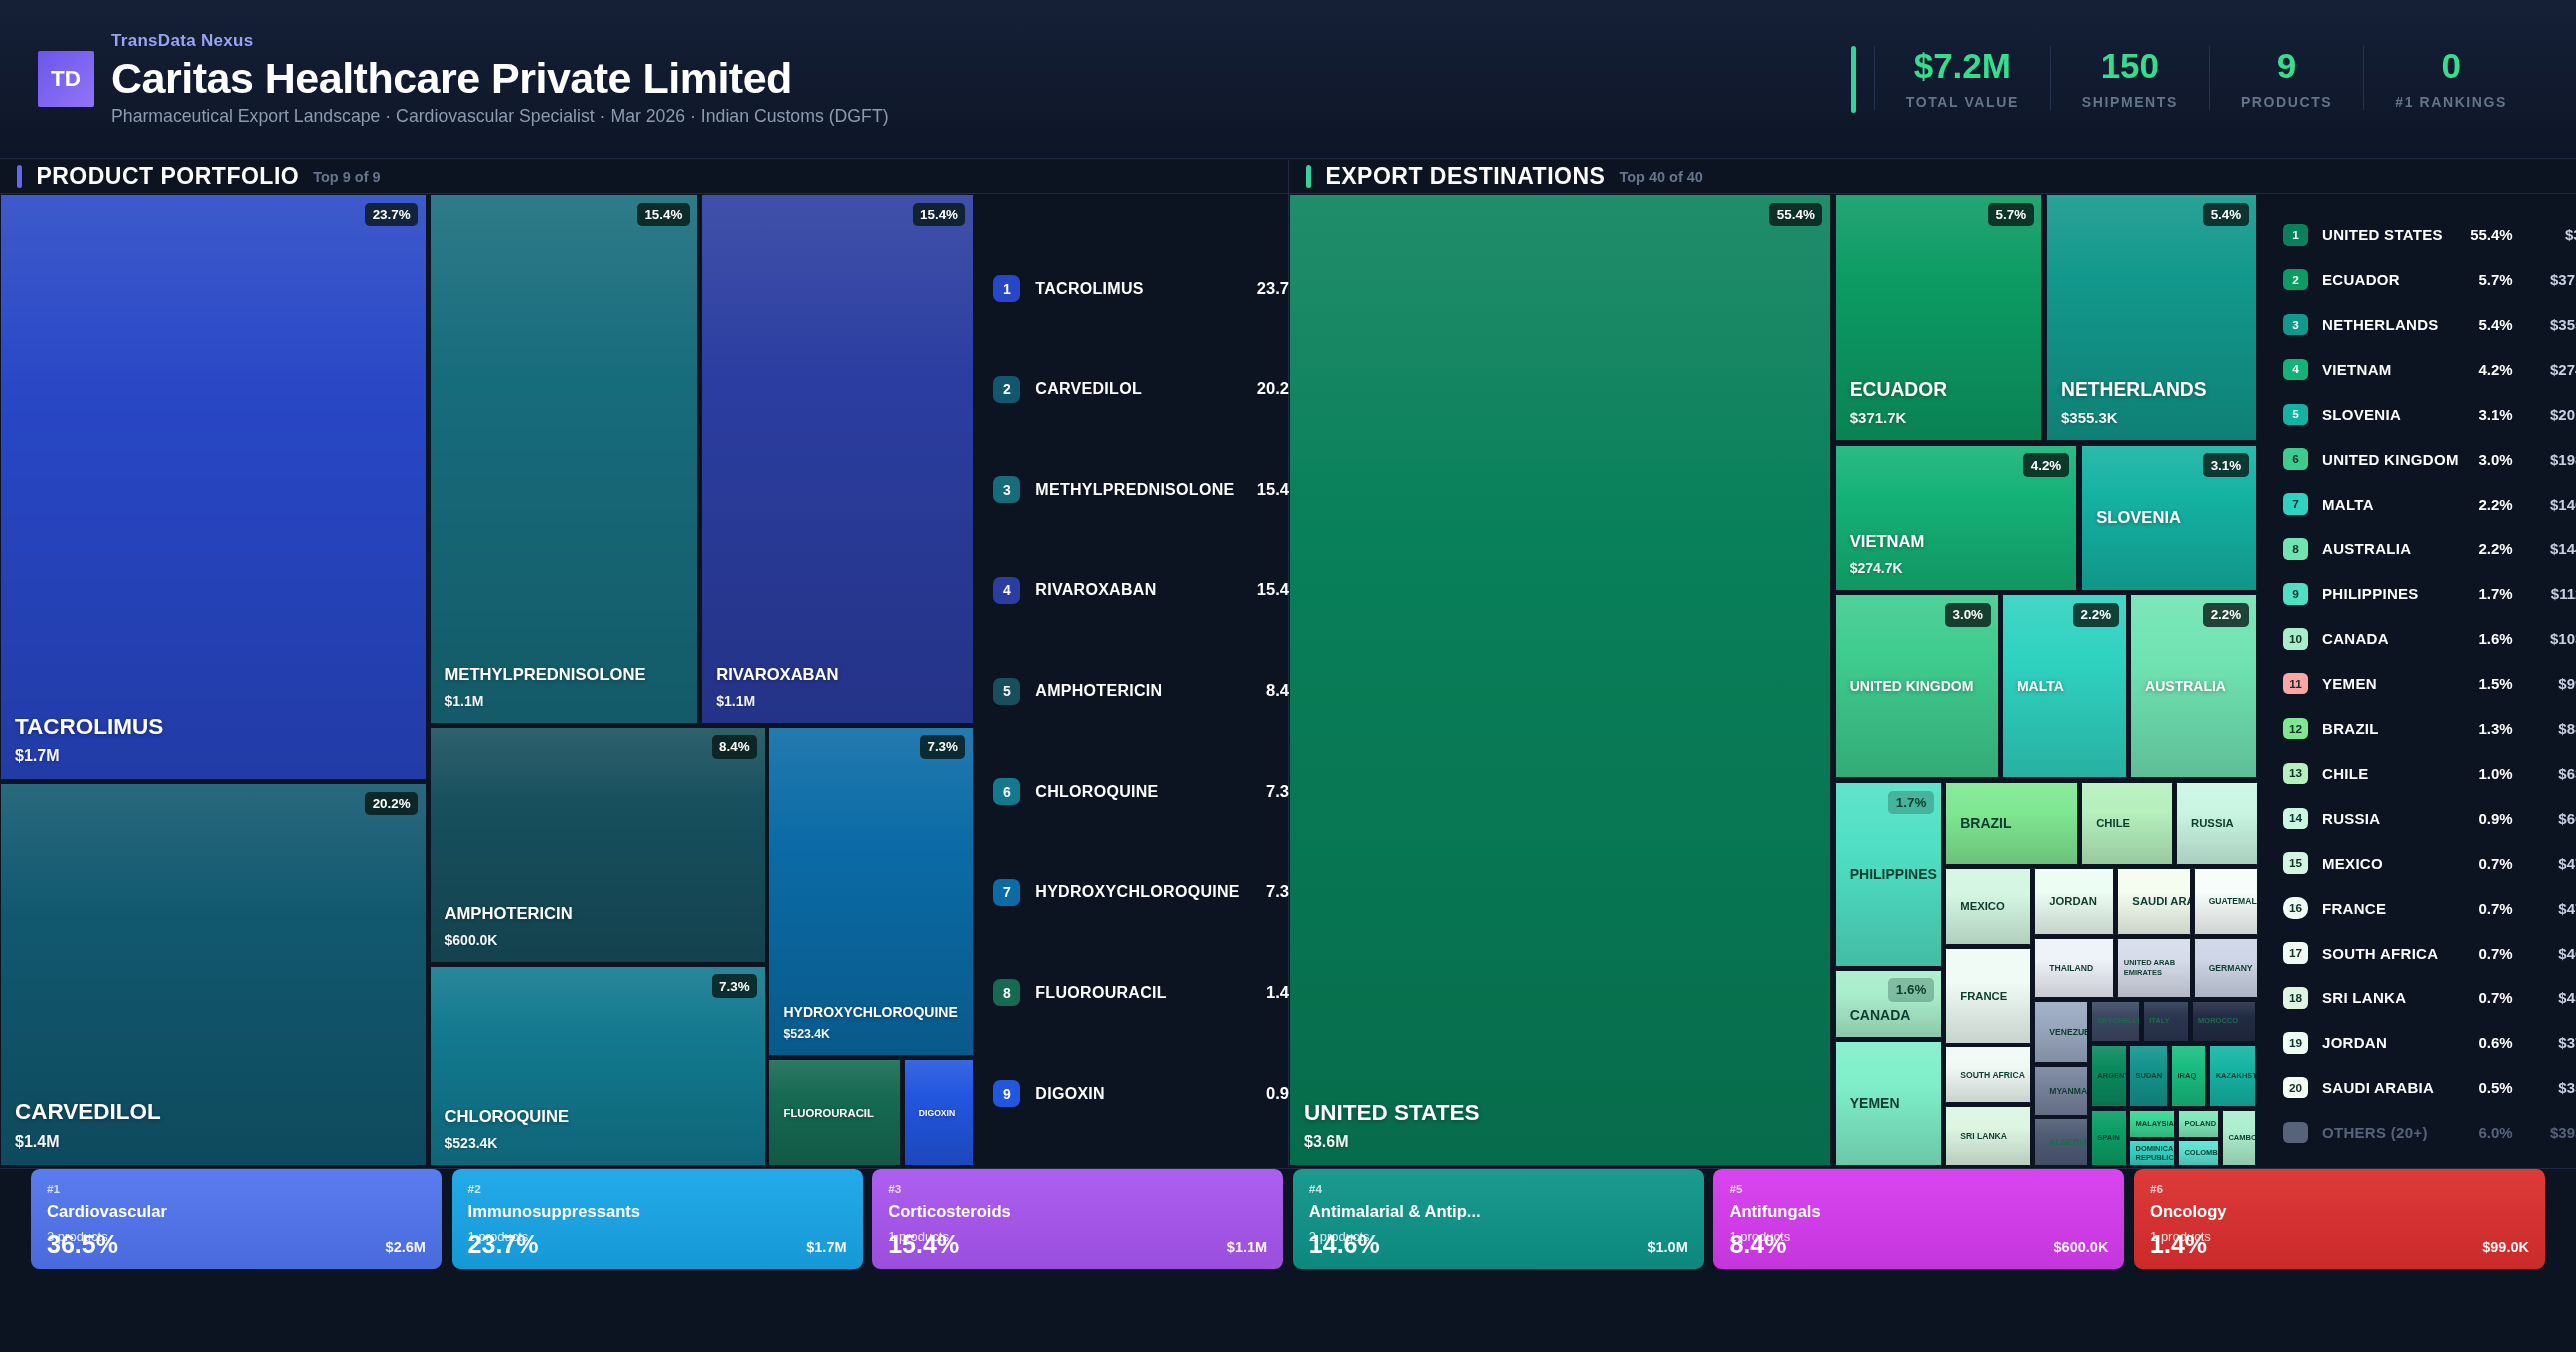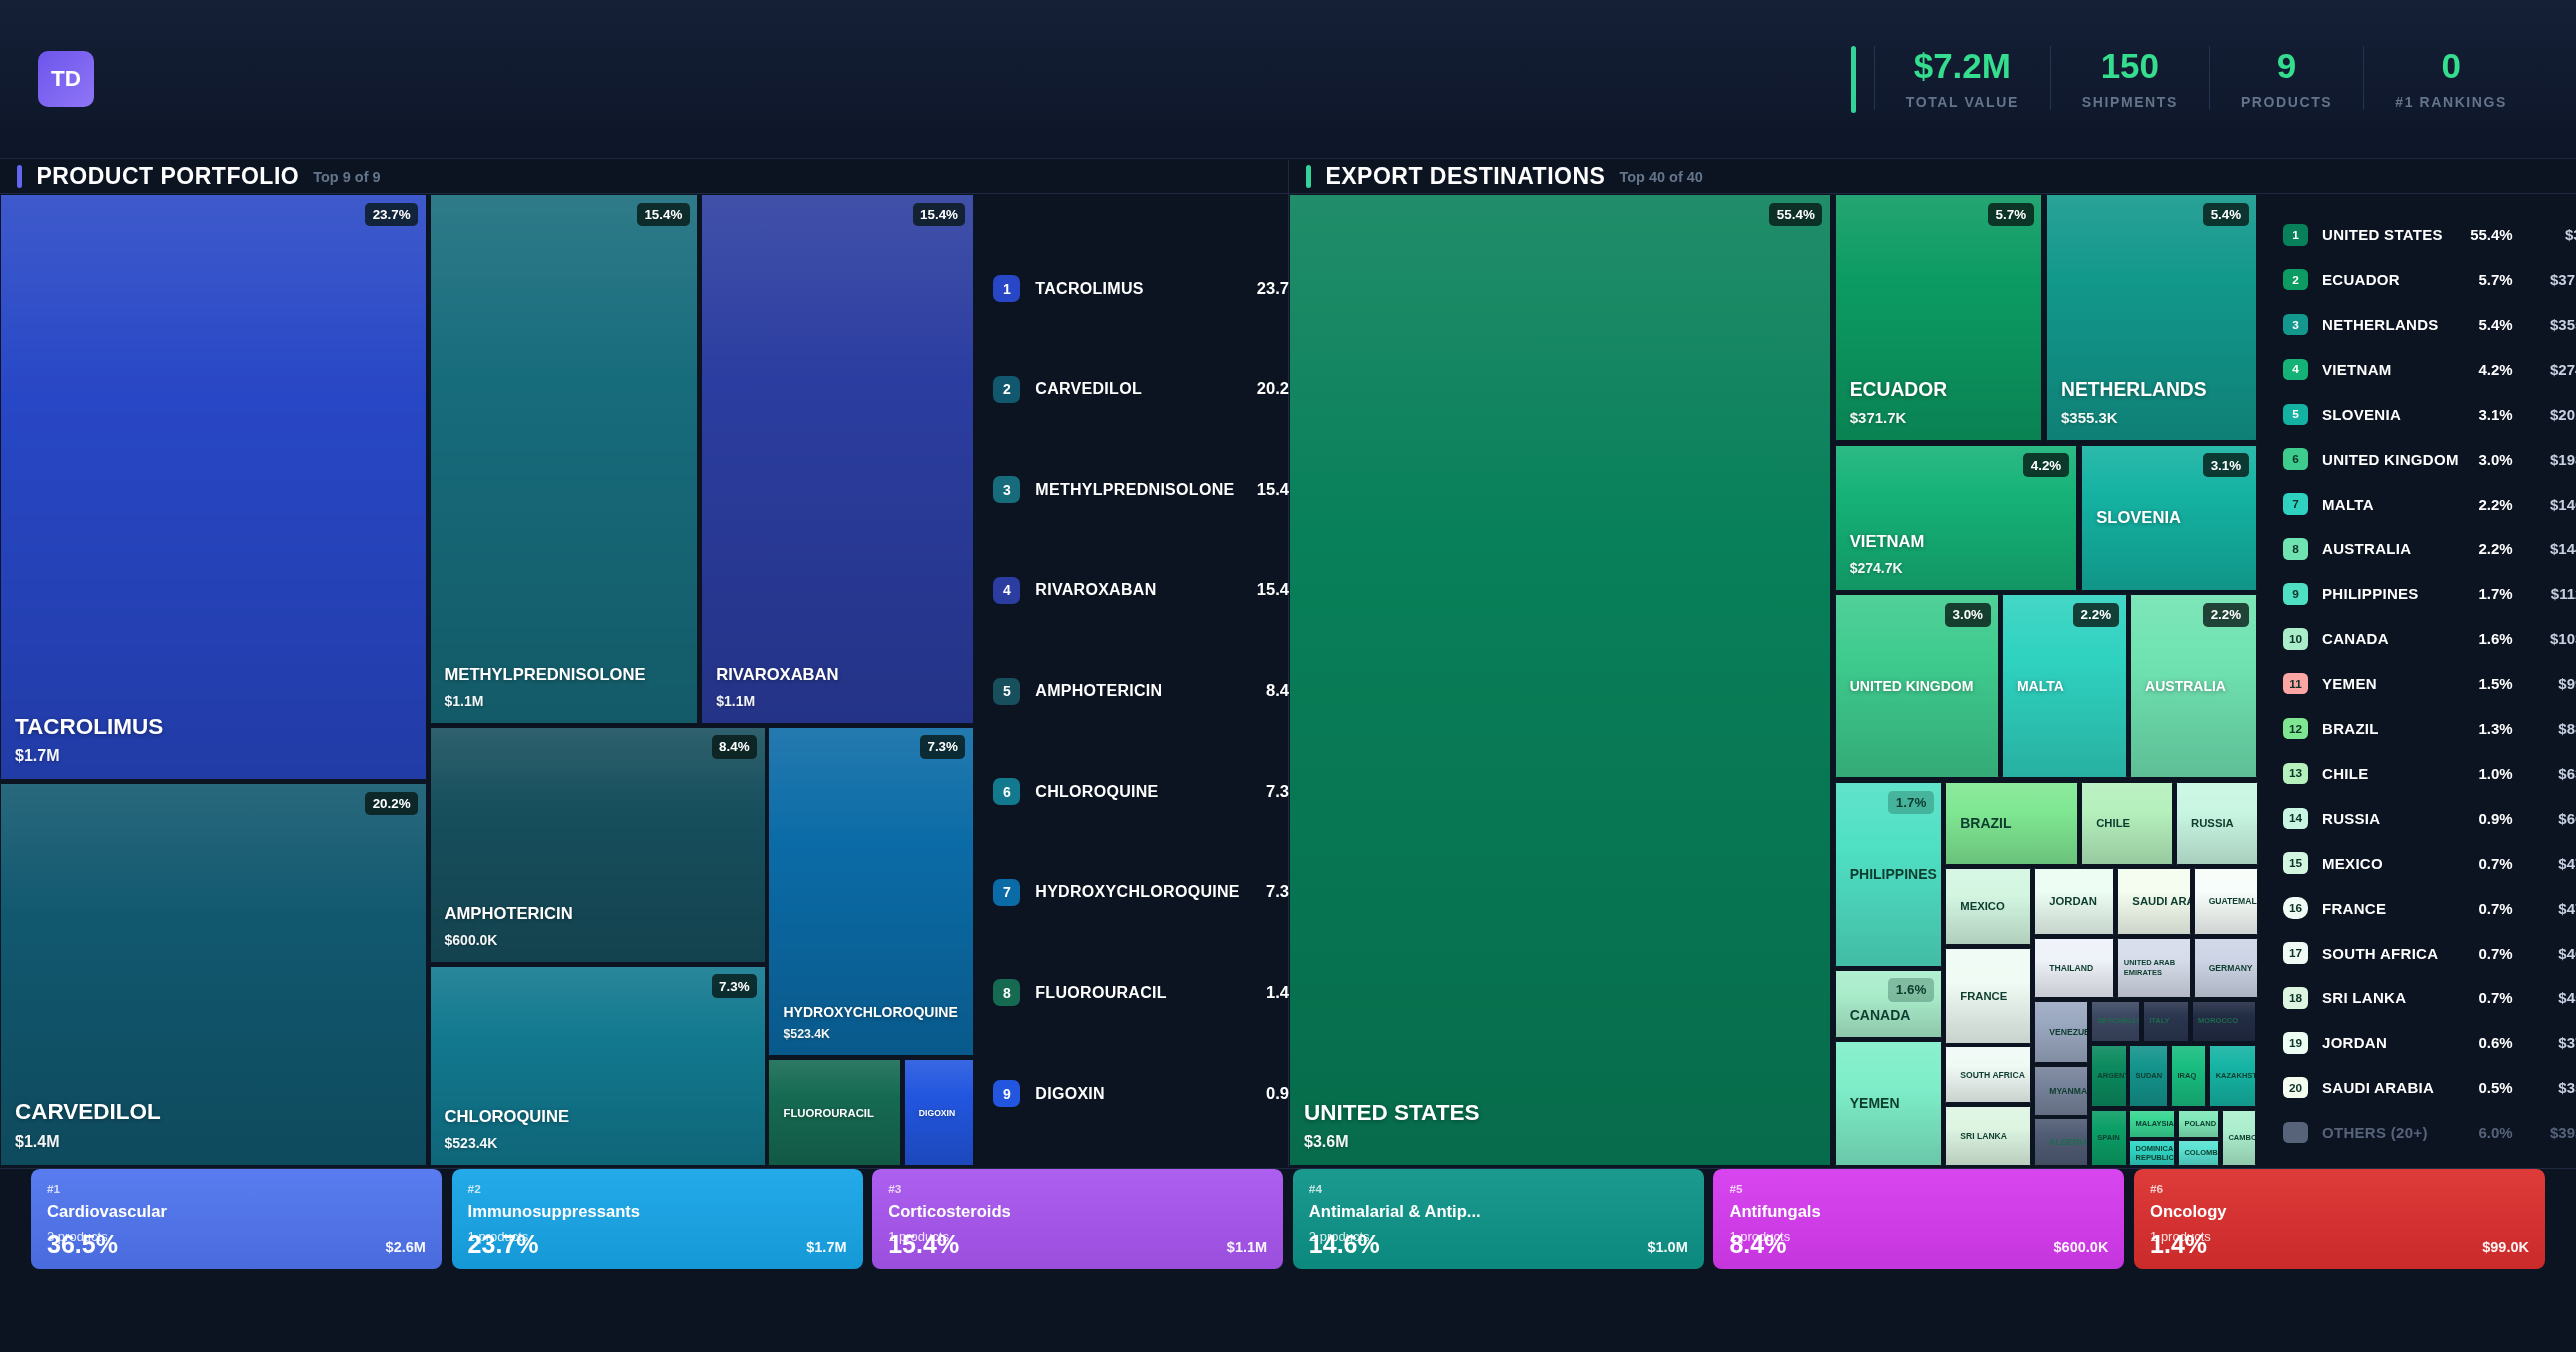--- a/index.html
+++ b/index.html
@@ -3,22 +3,22 @@
 <meta charset="utf-8">
 <style>
   html,body{margin:0;padding:0;background:#0b1220;}
   body{width:2576px;height:1352px;overflow:hidden;font-family:"Liberation Sans",sans-serif;color:#fff;}
   .app{position:relative;width:2576px;height:1352px;background:#0c1422;}
 
   
   .hdr{position:absolute;top:0;left:0;right:0;height:159px;display:flex;align-items:center;
        padding:0 38px;box-sizing:border-box;background:linear-gradient(180deg,#151f36,#0d1628);
        border-bottom:1.1px solid #1d2a42;}
-  .logo{width:56px;height:56px;border-radius:10px;background:linear-gradient(135deg,#6d55ec,#8f76f6);
-        display:flex;align-items:center;justify-content:center;font-size:22.5px;font-weight:800;margin-right:11px;flex:none;}
+  .logo{width:56px;height:56px;border-radius:2px;background:linear-gradient(135deg,#6d55ec,#8f76f6);
+        display:flex;align-items:center;justify-content:center;font-size:22.5px;font-weight:800;margin-right:17px;flex:none;}
   .tcol{display:flex;flex-direction:column;gap:5.4px;}
   .brand{font-size:17px;font-weight:700;color:#98a4f2;letter-spacing:0.3px;}
   .title{font-size:43px;font-weight:800;letter-spacing:-0.5px;line-height:1.05;}
   .subtitle{font-size:17.7px;color:#8d9ab0;}
   .stats{margin-left:auto;display:flex;align-items:flex-start;padding-left:28px;}
   .acc-bar{width:4.8px;height:67px;border-radius:2.7px;background:#34d399;margin-right:18px;}
   .stat{padding:0 31px;border-left:1.1px solid #253252;text-align:center;}
   .stat .v{font-size:35px;font-weight:800;color:#35dd8e;}
   .stat .l{font-size:14px;font-weight:700;color:#64748b;letter-spacing:1.6px;margin-top:8.6px;}
 
@@ -94,20 +94,25 @@
        display:flex;align-items:center;justify-content:space-between;padding:0 31px;box-sizing:border-box;
        font-size:13px;color:#64748b;}
 </style>
 </head>
 <body>
 
 <div class="app">
 
   <div class="hdr">
     <div class="logo">TD</div>
+    <div class="tcol">
+      <div class="brand">TransData Nexus</div>
+      <div class="title">Caritas Healthcare Private Limited</div>
+      <div class="subtitle">Pharmaceutical Export Landscape · Cardiovascular Specialist · Mar 2026 · Indian Customs (DGFT)</div>
+    </div>
     <div class="stats">
       <div class="acc-bar"></div>
       <div id="stats" style="display:flex;align-items:center;">
           <div class="stat">
             <div class="v">$7.2M</div>
             <div class="l">TOTAL VALUE</div>
           </div>
           <div class="stat">
             <div class="v">150</div>
             <div class="l">SHIPMENTS</div>

